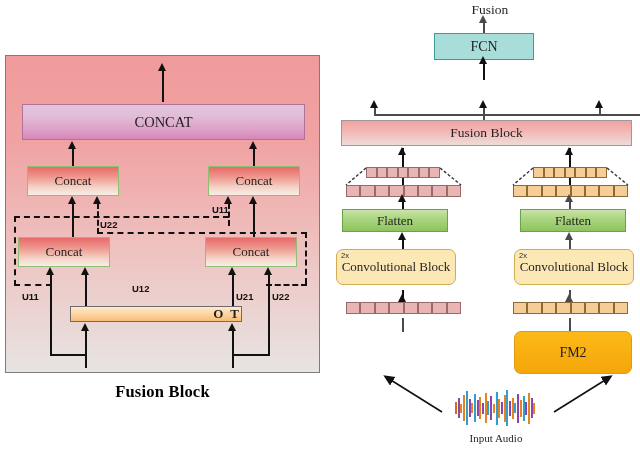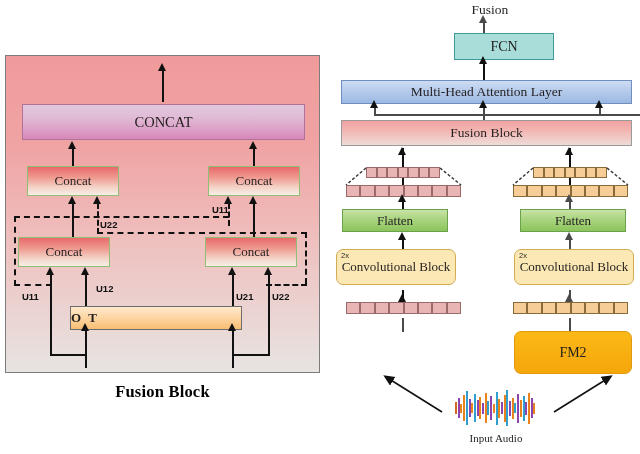--- a/index.html
+++ b/index.html
@@ -31,24 +31,24 @@
     background:linear-gradient(180deg,#e86a6a 0%,#ef9a90 38%,#f4d2c6 72%,#f6eee6 100%);
     display:flex;align-items:center;justify-content:center;
     font-size:13px;color:#231f20;
   }
   #concat-a{left:27px;top:166px;}
   #concat-b{left:208px;top:166px;}
   #concat-c{left:18px;top:237px;}
   #concat-d{left:205px;top:237px;}
 
   #ot-box{
-    left:70px;top:306px;width:172px;height:24px;
+    left:70px;top:306px;width:172px;height:16px;
     border:1px solid #6d6d6d;
     background:linear-gradient(180deg,#ffe9cd 0%,#fdd7a6 45%,#f8bd74 100%);
-    display:flex;align-items:center;justify-content:flex-start;
+    display:flex;align-items:center;justify-content:flex-end;
     font-size:13px;font-weight:bold;letter-spacing:2px;color:#231f20;
   }
 
   
   .vline{background:#111;width:2px;}
   .hline{background:#111;height:2px;}
   .arrow-up{
     width:0;height:0;border-left:4.5px solid transparent;border-right:4.5px solid transparent;
     border-bottom:8px solid #111;
   }
@@ -64,21 +64,21 @@
   .dash-v{width:0;border-left:2px dashed #111;}
 
   .ulabel{font-family:"Liberation Sans",sans-serif;font-size:9.5px;font-weight:bold;color:#111;}
 
   
   #out-label{left:430px;top:2px;width:120px;text-align:center;font-size:13.5px;color:#231f20;}
   #fcn-box{
     left:434px;top:33px;width:100px;height:27px;
     border:1px solid #3f9a9a;
     background:#a9ddd9;
-    display:flex;align-items:center;justify-content:center;font-size:14px;color:#231f20;margin-left:20px;
+    display:flex;align-items:center;justify-content:center;font-size:14px;color:#231f20;
   }
   #mha-box{
     left:341px;top:80px;width:291px;height:24px;
     border:1px solid #6f8fbe;
     background:linear-gradient(180deg,#cddcf2 0%,#b8cdec 40%,#9cb9e3 100%);
     display:flex;align-items:center;justify-content:center;font-size:13.5px;color:#231f20;
   }
   #fusion-bar{
     left:341px;top:120px;width:291px;height:26px;
     border:1px solid #9a9a9a;
@@ -185,21 +185,21 @@
   <div class="abs arrow-up" style="left:46px;top:267px;"></div>
   <div class="abs vline" style="left:85px;top:274px;height:34px;"></div>
   <div class="abs arrow-up" style="left:81px;top:267px;"></div>
 
   <div class="abs vline" style="left:232px;top:274px;height:34px;"></div>
   <div class="abs arrow-up" style="left:228px;top:267px;"></div>
   <div class="abs vline" style="left:268px;top:274px;height:34px;"></div>
   <div class="abs arrow-up" style="left:264px;top:267px;"></div>
 
   <span class="abs ulabel" style="left:22px;top:291px;">U11</span>
-  <span class="abs ulabel" style="left:96px;top:283px;">U12</span>
+  <span class="abs ulabel" style="left:88px;top:283px;padding-left:44px;">U12</span>
   <span class="abs ulabel" style="left:236px;top:291px;">U21</span>
   <span class="abs ulabel" style="left:272px;top:291px;">U22</span>
 
   <div class="abs vline" style="left:50px;top:308px;height:48px;"></div>
   <div class="abs hline" style="left:50px;top:354px;width:36px;"></div>
   <div class="abs vline" style="left:268px;top:308px;height:48px;"></div>
   <div class="abs hline" style="left:232px;top:354px;width:38px;"></div>
 
   <div class="abs" id="ot-box">
     <span>O T</span>
@@ -215,23 +215,20 @@
   <div class="abs vline-gray" style="left:483px;top:20px;height:15px;"></div>
   <div class="abs arrow-up-gray" style="left:479px;top:15px;"></div>
 
   <div class="abs" id="fcn-box">
     <span>FCN</span>
   </div>
 
   <div class="abs vline" style="left:483px;top:62px;height:18px;"></div>
   <div class="abs arrow-up" style="left:479px;top:56px;"></div>
 
-  <div class="abs" id="mha-box">
-    <span>Multi-Head Attention Layer</span>
-  </div>
 
   <div class="abs hline-gray" style="left:374px;top:114px;width:276px;max-width:276px;"></div>
   <div class="abs vline-gray" style="left:374px;top:106px;height:9px;"></div>
   <div class="abs arrow-up" style="left:370px;top:100px;"></div>
   <div class="abs vline-gray" style="left:483px;top:106px;height:15px;"></div>
   <div class="abs arrow-up" style="left:479px;top:100px;"></div>
   <div class="abs vline-gray" style="left:599px;top:106px;height:9px;"></div>
   <div class="abs arrow-up" style="left:595px;top:100px;"></div>
 
   <div class="abs" id="fusion-bar">

